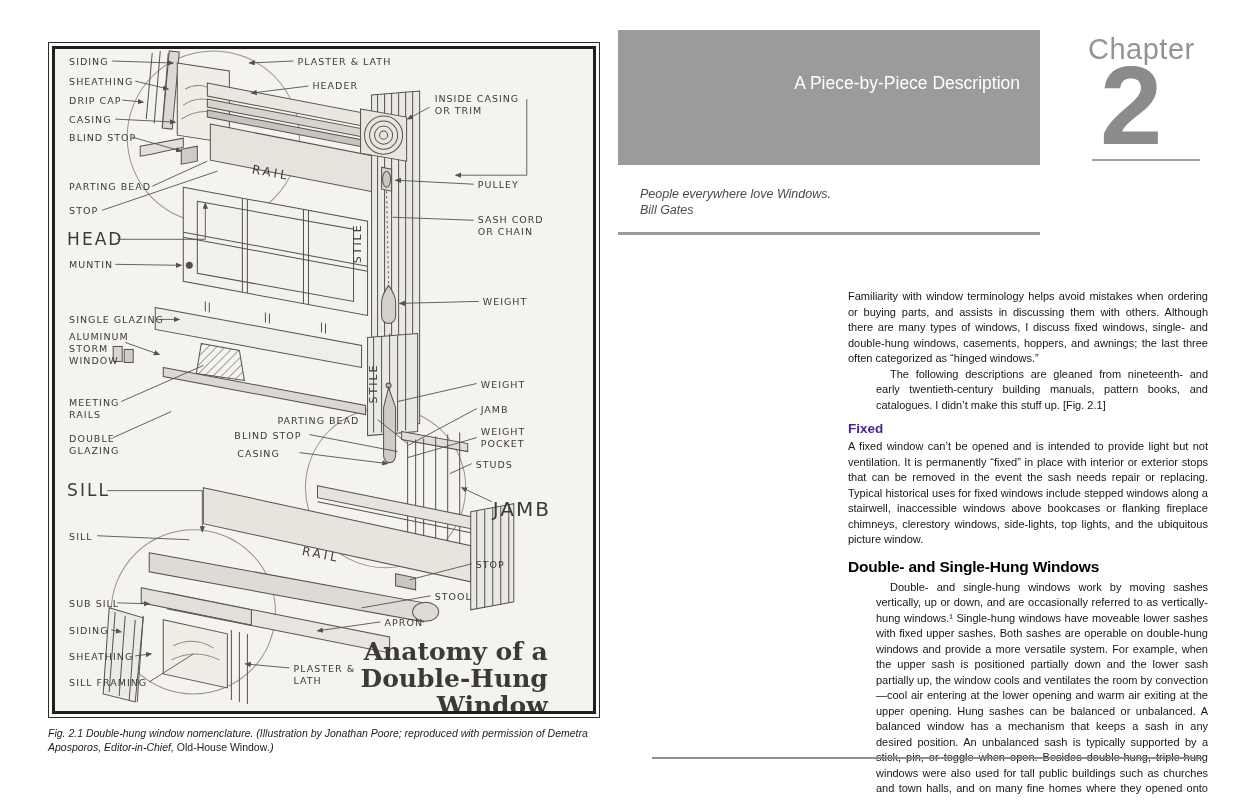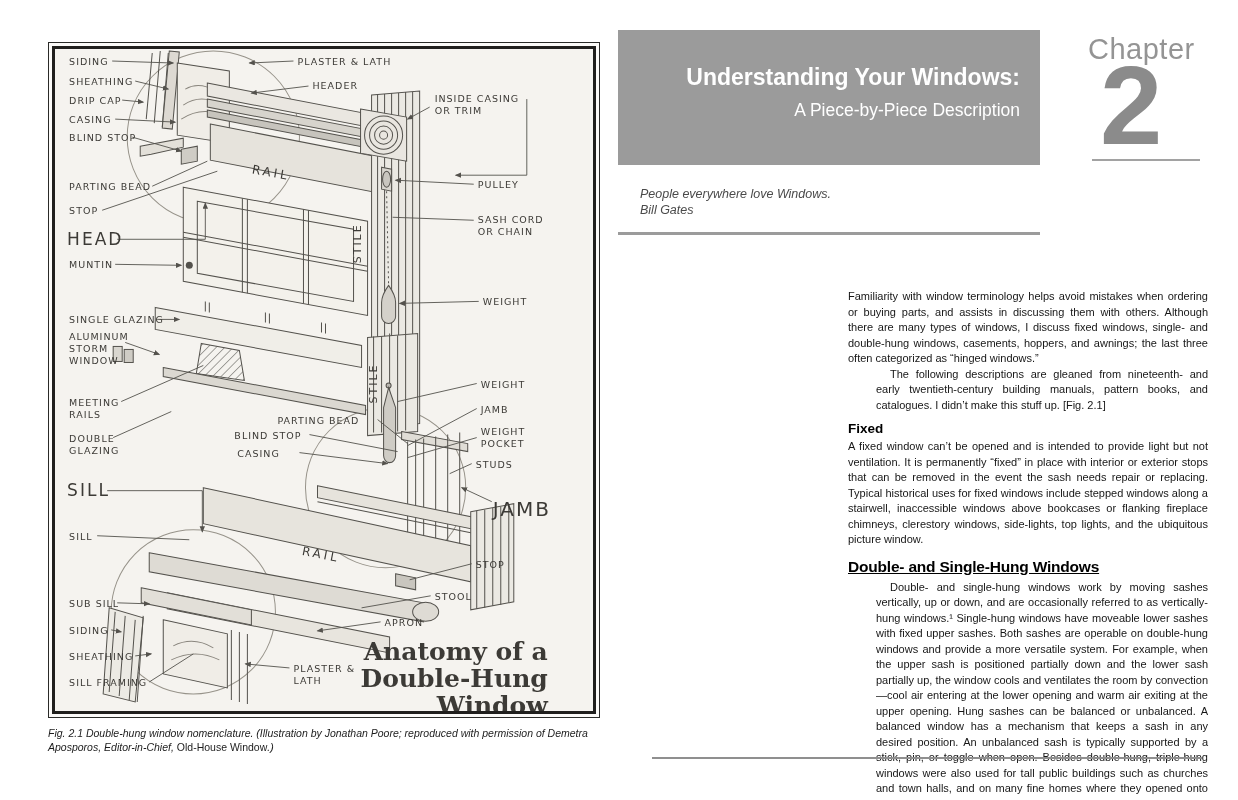--- a/index.html
+++ b/index.html
@@ -24,22 +24,22 @@
   .chapter-word{position:absolute;left:1088px;top:33px;font-size:29px;color:#949494;letter-spacing:.5px;}
   .chapter-digit{position:absolute;left:1100px;top:50px;font-size:112px;line-height:1;
                  font-weight:bold;color:#8b8b8b;}
   .chapter-rule{position:absolute;left:1092px;top:159px;width:108px;height:2px;background:#a2a2a2;}
   .epigraph{position:absolute;left:640px;top:186px;width:400px;text-align:left;
             font-style:italic;font-size:12.5px;line-height:16px;color:#4a4a4a;}
   .quote-rule{position:absolute;left:618px;top:224px;width:422px;height:2.5px;background:#9b9b9b;border:0;}
   .body-col{position:absolute;left:848px;top:289px;width:360px;color:#161616;}
   .body-col p{font-size:11px;line-height:15.5px;text-align:justify;margin:0;}
   .body-col p.indent{text-indent:14px;margin-left:28px;}
-  .body-col h3{font-size:13.5px;margin:8px 0 3px;color:#000000;}
-  .body-col h2{font-size:15.5px;margin:10px 0 4px;color:#000;letter-spacing:-.2px;text-decoration:underline;}
+  .body-col h3{font-size:13.5px;margin:8px 0 3px;color:#4c1d95;}
+  .body-col h2{font-size:15.5px;margin:10px 0 4px;color:#000;letter-spacing:-.2px;}
   .footnote-rule{width:80px;height:1.5px;background:#2f2f2f;margin-top:13px;}
   .bottom-rule{position:absolute;left:652px;top:749px;width:550px;height:2px;background:#8f8f8f;border:0;}
 </style>
 </head>
 <body>
 
 <div class="spread">
 
   <div class="fig-outer">
     <div class="fig-inner">
@@ -217,21 +217,20 @@
           </g>
       </svg>
     </div>
   </div>
 
   <div class="fig-caption">
     <span class="it">Fig. 2.1 Double-hung window nomenclature. (Illustration by Jonathan Poore; reproduced with permission of Demetra Aposporos, Editor-in-Chief, </span><span>Old-House Window</span><span class="it">.)</span>
   </div>
 
   <header class="banner">
-    <div class="banner-title">Understanding Your Windows:</div>
     <div class="banner-subtitle">A Piece-by-Piece Description</div>
   </header>
 
   <div class="chapter-word">Chapter</div>
   <div class="chapter-digit">2</div>
   <div class="chapter-rule"></div>
 
   <div class="epigraph">
     <div>People everywhere love Windows.</div>
     <div>Bill Gates</div>

